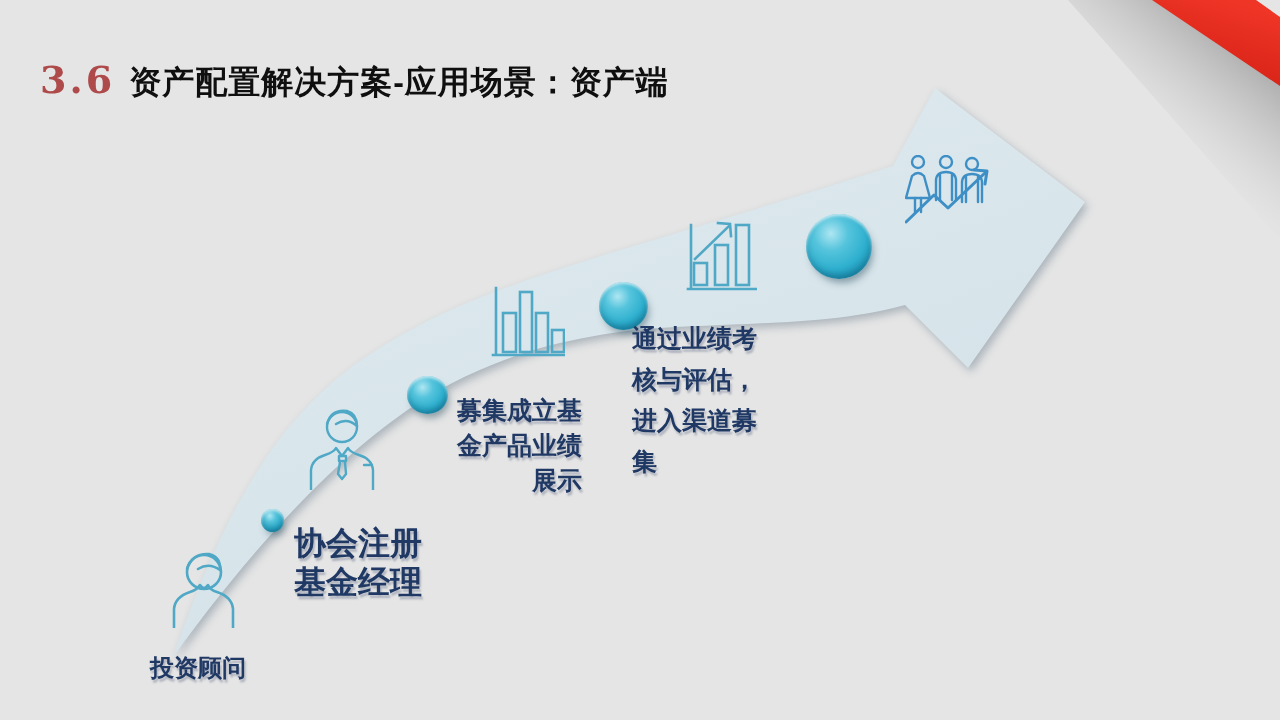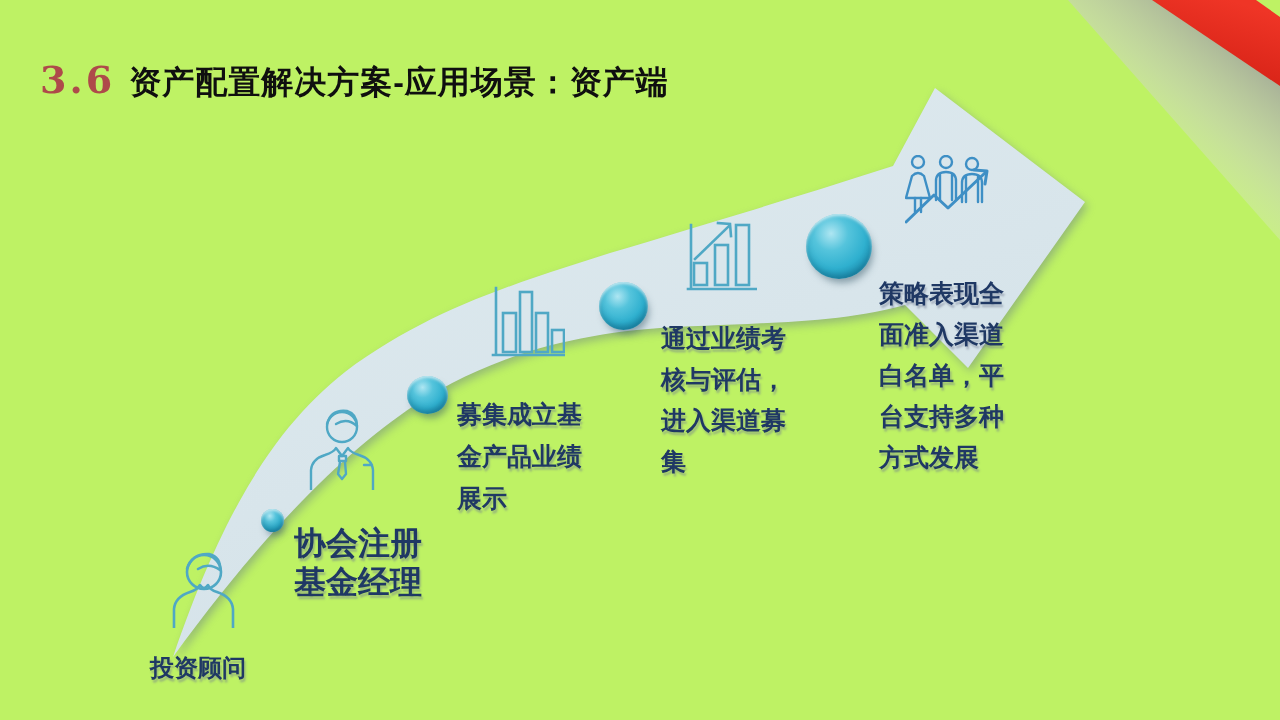--- a/index.html
+++ b/index.html
@@ -1,17 +1,17 @@
 <!DOCTYPE html>
 <html><head>
 <meta charset="utf-8">
 <style>
   html,body{margin:0;padding:0;background:#ffffff;}
   #slide{
-    position:relative;width:1280px;height:720px;background:#bef264;
+    position:relative;width:1280px;height:720px;background:#e5e5e5;
     overflow:hidden;font-family:"Liberation Sans","DejaVu Sans",sans-serif;
   }
   
   #title-row{position:absolute;left:40px;top:26px;display:flex;align-items:baseline;gap:14px;}
   #section-number{
     font-family:"DejaVu Serif","Liberation Serif",serif;
     font-size:38px;font-weight:bold;color:#AE4A4A;letter-spacing:3px;
   }
   #page-title{
     font-size:32px;font-weight:bold;color:#0f0f0f;letter-spacing:1px;margin-top:35px;
@@ -29,22 +29,22 @@
                inset 0 -4px 6px rgba(0,60,85,.30);
   }
   
   .step-label{
     position:absolute;color:#1F3864;font-weight:bold;
     white-space:pre-line;
     text-shadow:1.5px 2.5px 2px rgba(110,120,145,.45);
   }
   #label-1{left:150px;top:653px;font-size:24px;line-height:30px;}
   #label-2{left:294px;top:524px;font-size:32px;line-height:39px;}
-  #label-3{left:457px;top:393px;font-size:25px;line-height:42px;}
-  #label-4{left:661px;top:318px;font-size:25px;line-height:41px;}
+  #label-3{left:457px;top:393px;font-size:25px;line-height:35px;text-align:right;}
+  #label-4{left:632px;top:318px;font-size:25px;line-height:41px;}
   #label-5{left:879px;top:273px;font-size:25px;line-height:41px;}
 </style>
 </head>
 <body>
 
 <div id="slide">
 
   <svg id="decor" viewBox="0 0 1280 720" xmlns="http://www.w3.org/2000/svg" aria-hidden="true">
     <defs>
       <linearGradient id="grayGrad" gradientUnits="userSpaceOnUse" x1="1235" y1="35" x2="1110" y2="185">
@@ -138,19 +138,14 @@
   <div class="step-label" id="label-1">投资顾问</div>
   <div class="step-label" id="label-2">协会注册
 基金经理</div>
   <div class="step-label" id="label-3">募集成立基
 金产品业绩
 展示</div>
   <div class="step-label" id="label-4">通过业绩考
 核与评估，
 进入渠道募
 集</div>
-  <div class="step-label" id="label-5">策略表现全
-面准入渠道
-白名单，平
-台支持多种
-方式发展</div>
 
 </div>
 
 </body></html>

